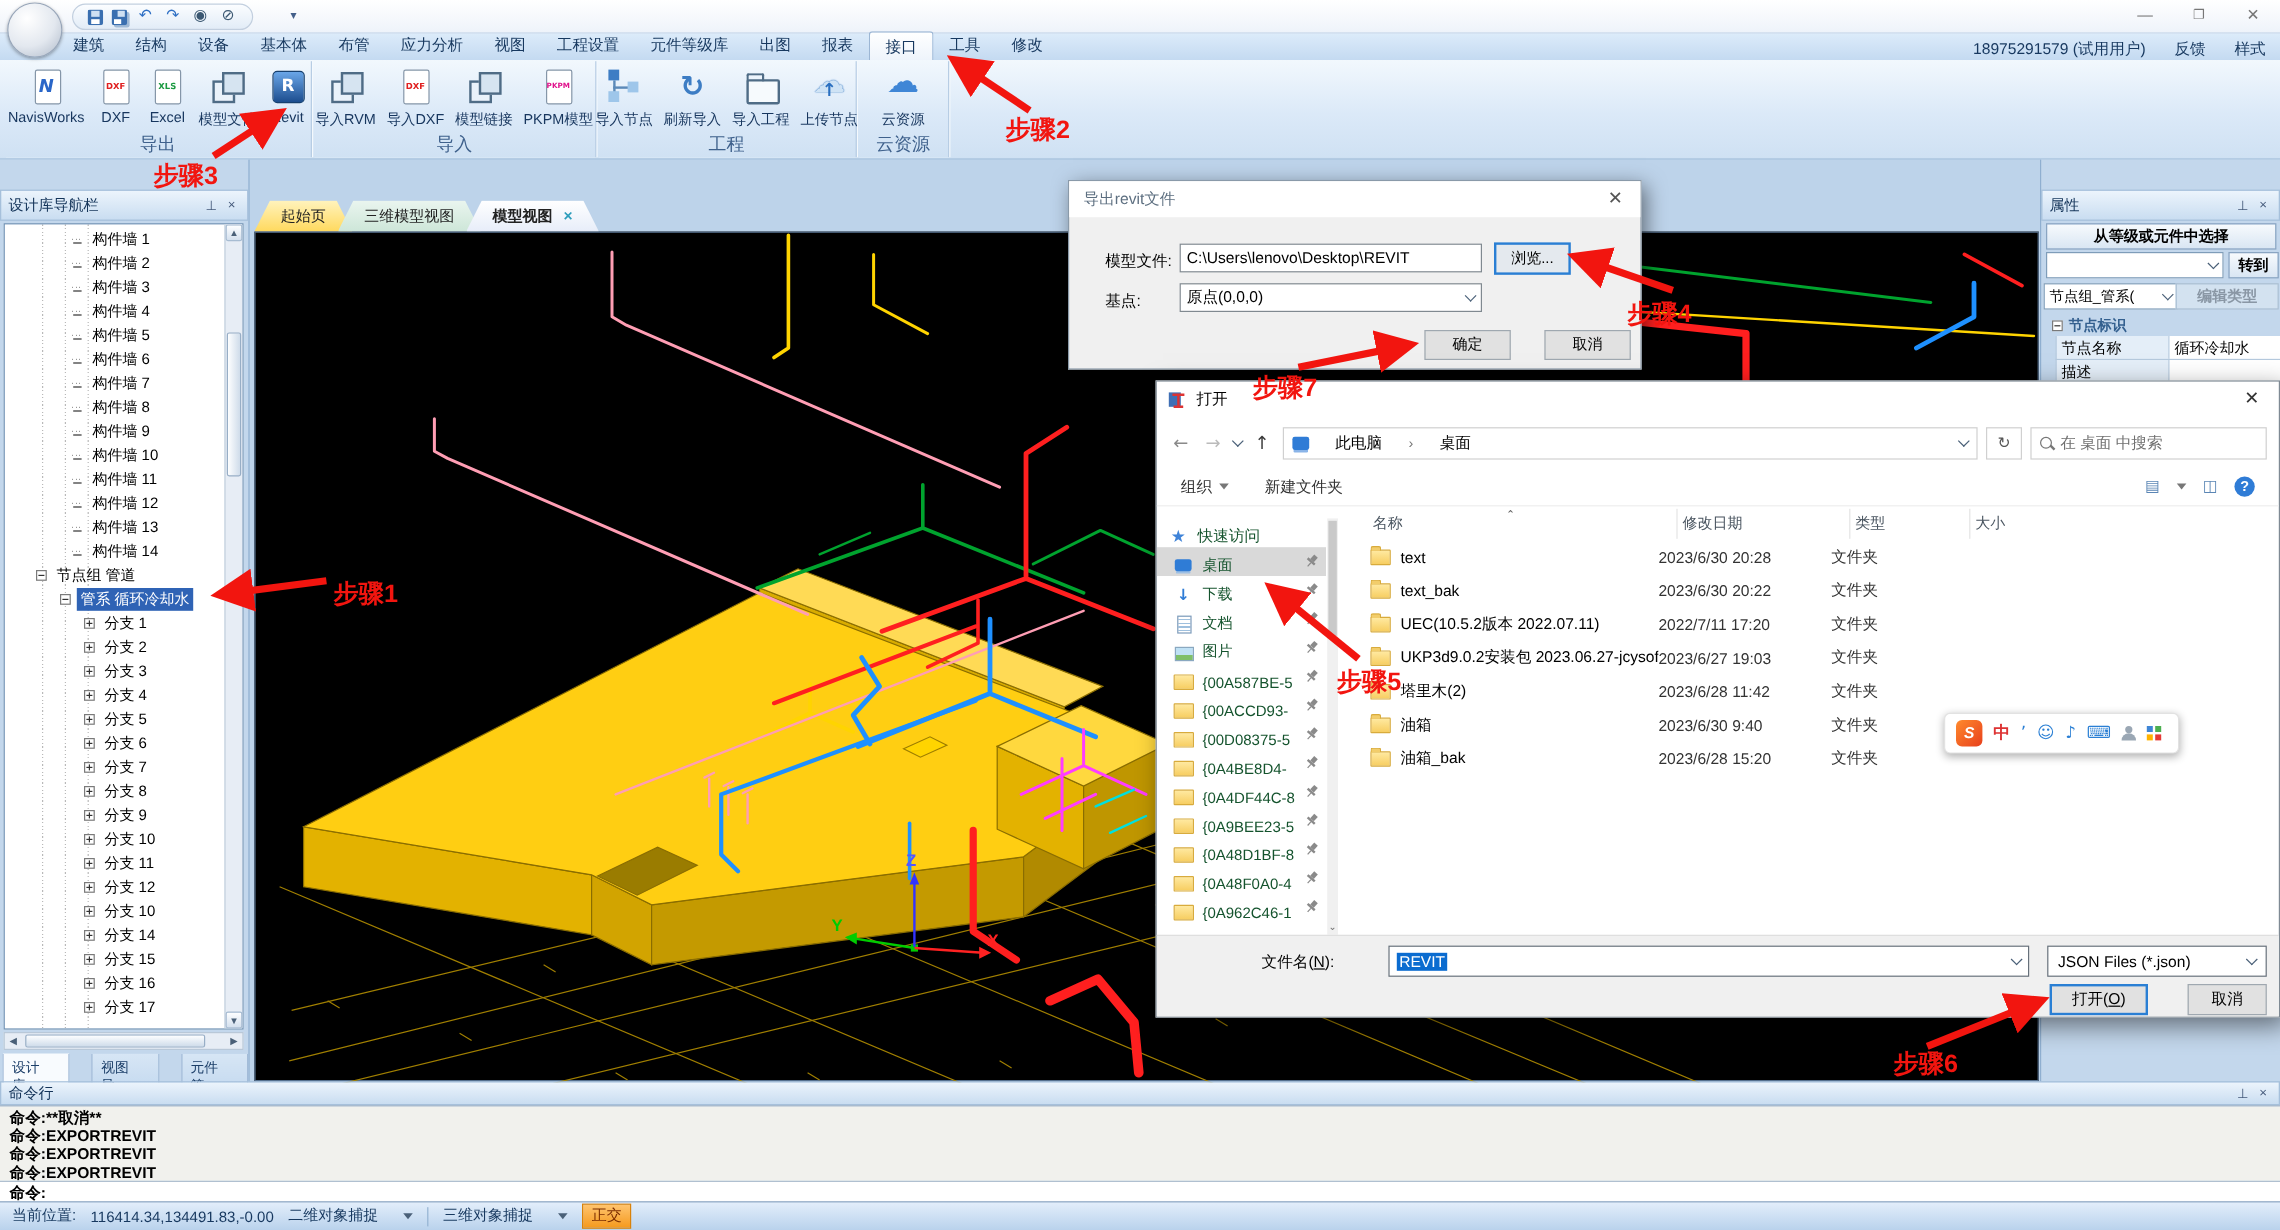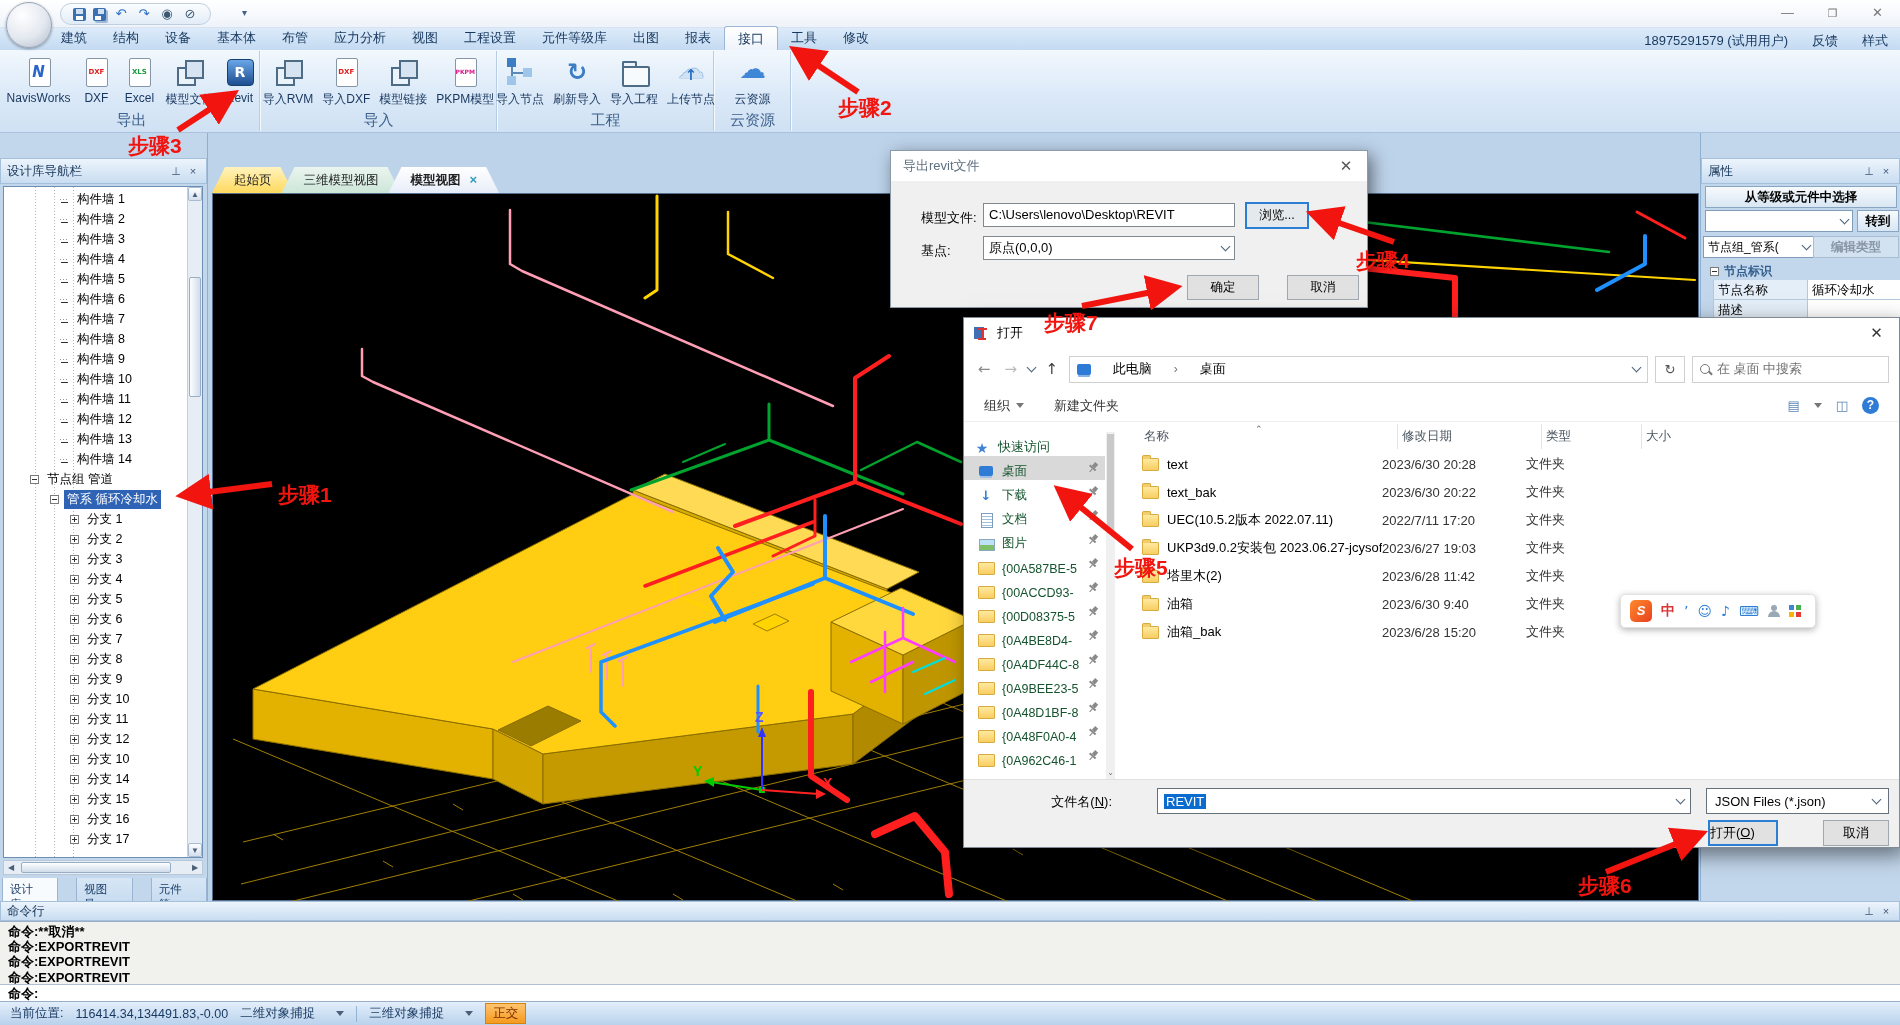--- a/index.html
+++ b/index.html
@@ -179,21 +179,21 @@
 .nav-row.pinned .pin{display:block}
 .nav-scroll{position:absolute;left:142px;top:114px;width:9px;bottom:68px;background:#f0f0f0}
 .nav-scroll .thumb{position:absolute;left:1px;top:2px;width:7px;height:96px;background:#c9c9c9}
 .nav-scroll .dn{position:absolute;bottom:2px;left:0;width:9px;text-align:center;font-size:8px;color:#777}
 .do-bottom{position:absolute;left:0;bottom:0;width:100%;height:68px;background:#f0f0f0;border-top:1px solid #dfdfdf}
 .fn-label{position:absolute;left:56px;top:13px;width:92px;text-align:right}
 .ul{text-decoration:underline}
 .fn-field{position:absolute;left:193px;top:8px;width:534px;height:26px;background:#fff;border:1px solid #66707a;display:flex;align-items:center;padding:0 6px}
 .fn-sel{background:#0b6cd0;color:#fff;padding:0 2px}
 .filter{position:absolute;left:742px;top:8px;width:183px;height:26px;background:#fff;border:1px solid #66707a;display:flex;align-items:center;padding:0 8px}
-.btn-open{position:absolute;left:744px;top:40px;width:70px;height:26px;background:#e1e1e1;border:2px solid #2a7fd4;text-align:left;line-height:22px}
+.btn-open{position:absolute;left:744px;top:40px;width:82px;height:26px;background:#e1e1e1;border:2px solid #2a7fd4;text-align:center;line-height:22px}
 .btn-cancel{position:absolute;left:859px;top:40px;width:66px;height:26px;background:#e1e1e1;border:1px solid #9fa8b0;text-align:center;line-height:24px}
 
 
 #ime{position:absolute;left:1620px;top:594px;width:196px;height:34px;background:#fff;border:1px solid #e2e2e2;border-radius:5px;box-shadow:0 2px 7px rgba(0,0,0,.3);display:flex;align-items:center;gap:9px;padding:0 9px;z-index:12}
 .ime-s{width:22px;height:22px;background:linear-gradient(135deg,#ff8a2d,#e8401c);color:#fff;font-weight:bold;border-radius:5px;text-align:center;line-height:22px;font-style:italic;flex:none}
 .ime-item{color:#2a7fd4;font-size:14px;font-family:"DejaVu Sans",sans-serif}
 .ime-person{width:12px;height:12px;position:relative}
 .ime-person::before{content:"";position:absolute;left:3px;top:0;width:6px;height:6px;border-radius:50%;background:#9aa7b4}
 .ime-person::after{content:"";position:absolute;left:0;top:6px;width:12px;height:6px;border-radius:6px 6px 0 0;background:#9aa7b4}
 .ime-grid{width:12px;height:12px;background:

